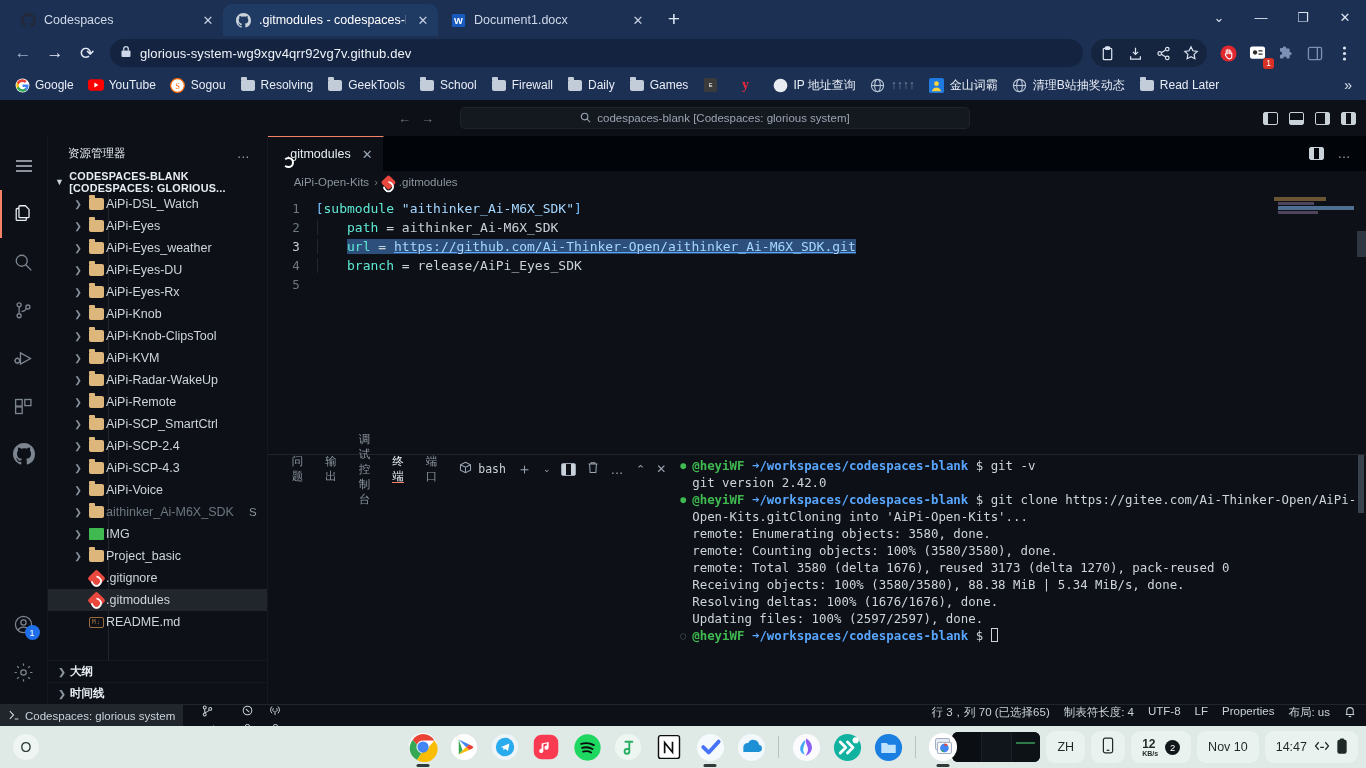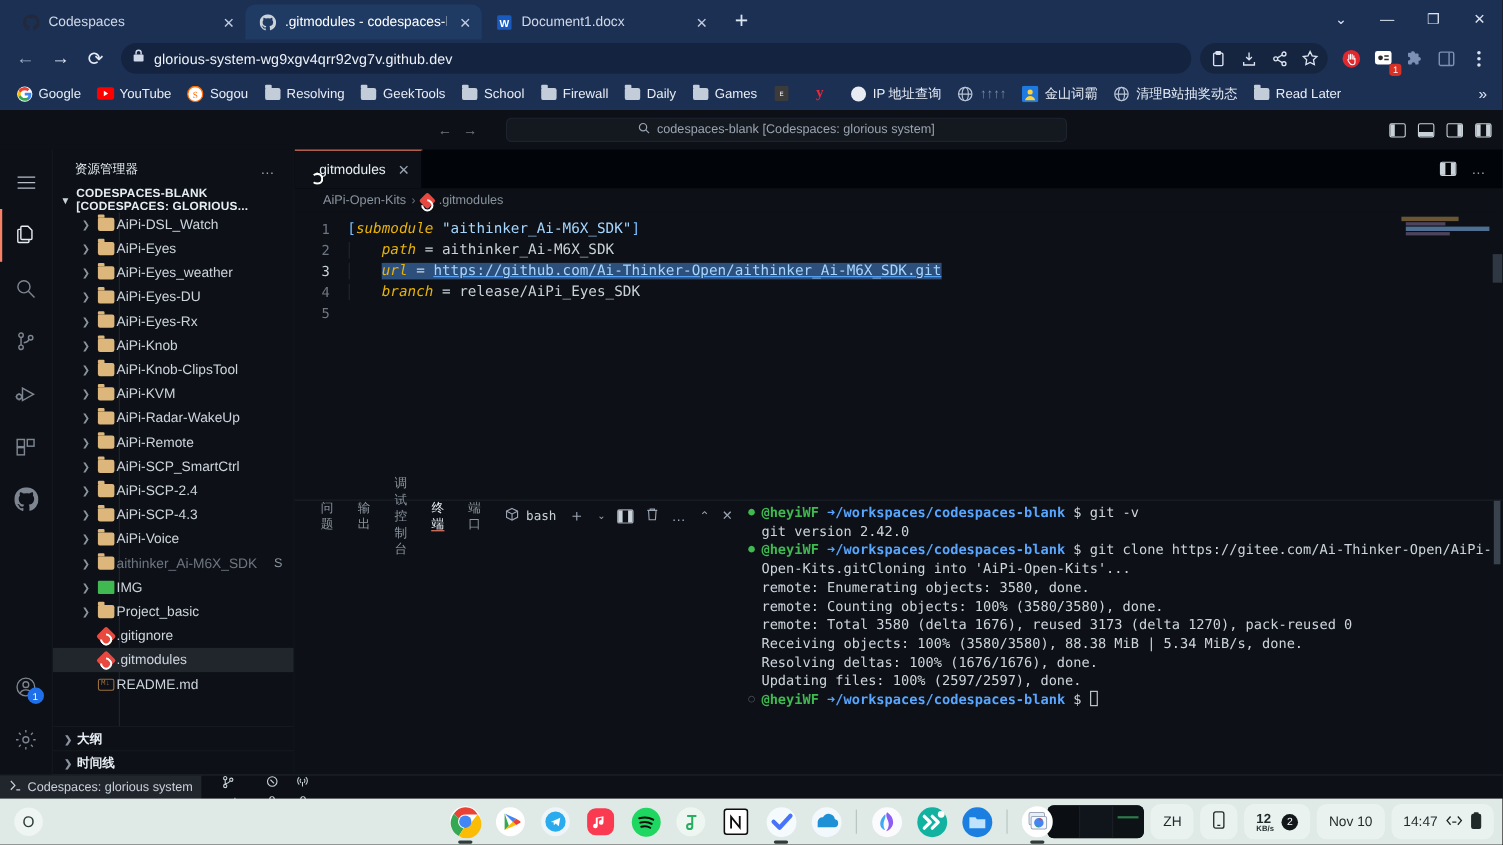--- a/index.html
+++ b/index.html
@@ -116,21 +116,21 @@
                 color:#8b949e; font-size:11.5px; background:#0d1117;}
   #breadcrumb .sep { color:#6e7681; font-size:11px;}
 
   #codearea { flex: 1 1 auto; background:#0d1117; position:relative; overflow:hidden;
               font-family:"DejaVu Sans Mono", monospace; font-size:13px; }
   .cline { height:19px; display:flex; align-items:center; white-space:pre; }
   .lnum { width: 48px; flex:0 0 48px; text-align:right; padding-right:16px; color:#6e7681; font-size:12.5px; }
   .cbody { position:relative; }
   .indentguide { position:absolute; left:0; top:0; bottom:0; width:1px; background:#21262d; }
   .tk-br { color:#79c0ff; }
-  .tk-key { color:#eab308;font-style:italic; }
+  .tk-key { color:#5eead4; }
   .tk-str { color:#a5d6ff; }
   .tk-val { color:#c9d1d9; }
   .tk-eq { color:#c9d1d9; }
   .sel { background:#2d4f7c; }
   .tk-url { color:#a5d6ff; text-decoration: underline; text-decoration-color:#58a6ff; }
   #minimap { position:absolute; right: 14px; top: 4px; width: 86px; height: 40px; }
 
   #panel { height: 250px; background:#0d1117; border-top:1px solid #21262d; display:flex; flex-direction:row; }
   #panel-tabs { height: 28px; display:flex; align-items:center; padding-left:24px; gap:22px; position:relative; }
   .ptab { font-size: 11.5px; color:#8b949e; height:28px; display:flex; align-items:center; position:relative; }
@@ -831,20 +831,33 @@
       <span>0</span>
     </div>
     <div class="sb-item">
       <span>
         <svg width="12" height="11" viewBox="0 0 13 12" fill="none" stroke="#c9d1d9" stroke-width="1.05">
             <path d="M3.3 1.6A5 5 0 0 0 3.3 9M9.7 1.6a5 5 0 0 1 0 7.4M5 3.4a2.4 2.4 0 0 0 0 3.8M8 3.4a2.4 2.4 0 0 1 0 3.8M6.5 6.4v4.6"></path>
           </svg>
       </span>
       <span>0</span>
     </div>
+    <div class="sb-right">
+      <div class="sb-item">行 3，列 70 (已选择65)</div>
+      <div class="sb-item">制表符长度: 4</div>
+      <div class="sb-item">UTF-8</div>
+      <div class="sb-item">LF</div>
+      <div class="sb-item">Properties</div>
+      <div class="sb-item">布局: us</div>
+      <div class="sb-item" style="padding-right:10px">
+        <svg width="12" height="13" viewBox="0 0 13 14" fill="none" stroke="#c9d1d9" stroke-width="1.1">
+            <path d="M3 10.2V6.3a3.5 3.5 0 0 1 7 0v3.9zM1.9 10.2h9.2M5.3 11.9a1.3 1.3 0 0 0 2.4 0"></path>
+          </svg>
+      </div>
+    </div>
   </div>
 </div>
 
 <div id="taskbar">
   <div id="tb-start">
     <span class="startcircle">O</span>
   </div>
   <div id="tb-apps">
     <div class="tapp">
       <svg width="30" height="30" viewBox="0 0 32 32">

